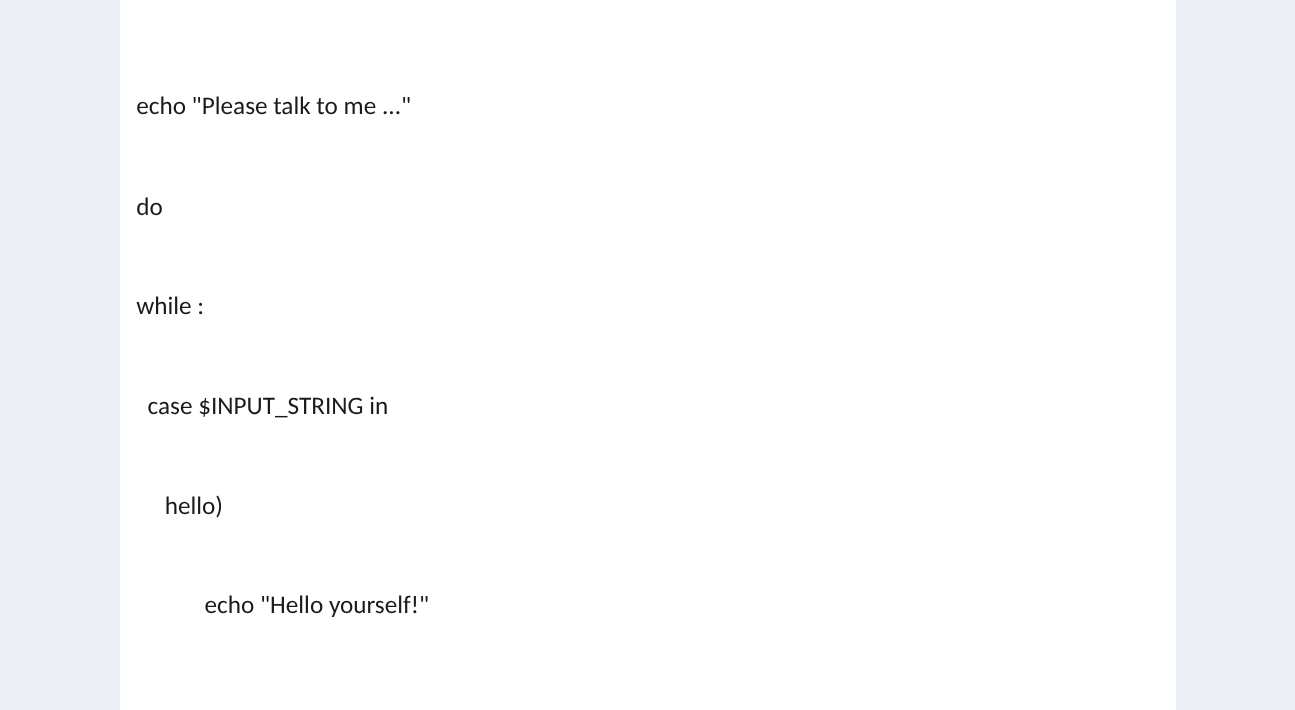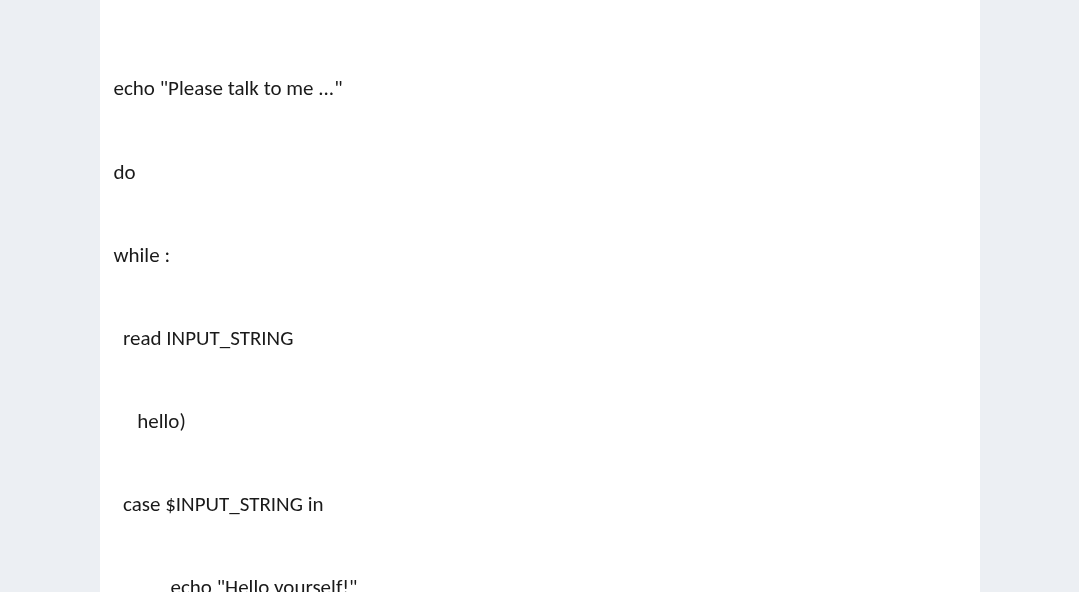--- a/index.html
+++ b/index.html
@@ -30,23 +30,22 @@
     }
   </style>
 </head>
 <body>
 
 <div class="code-container">
   <div class="code-block">
     <div>echo "Please talk to me ..."</div>
     <div>do</div>
     <div>while :</div>
-    <div>  read INPUT_STRING</div>
+    <div>  case $INPUT_STRING in</div>
     <div>     hello)</div>
-    <div>  case $INPUT_STRING in</div>
     <div>            echo "Hello yourself!"</div>
     
     
     
     
     
     
     
     
     

